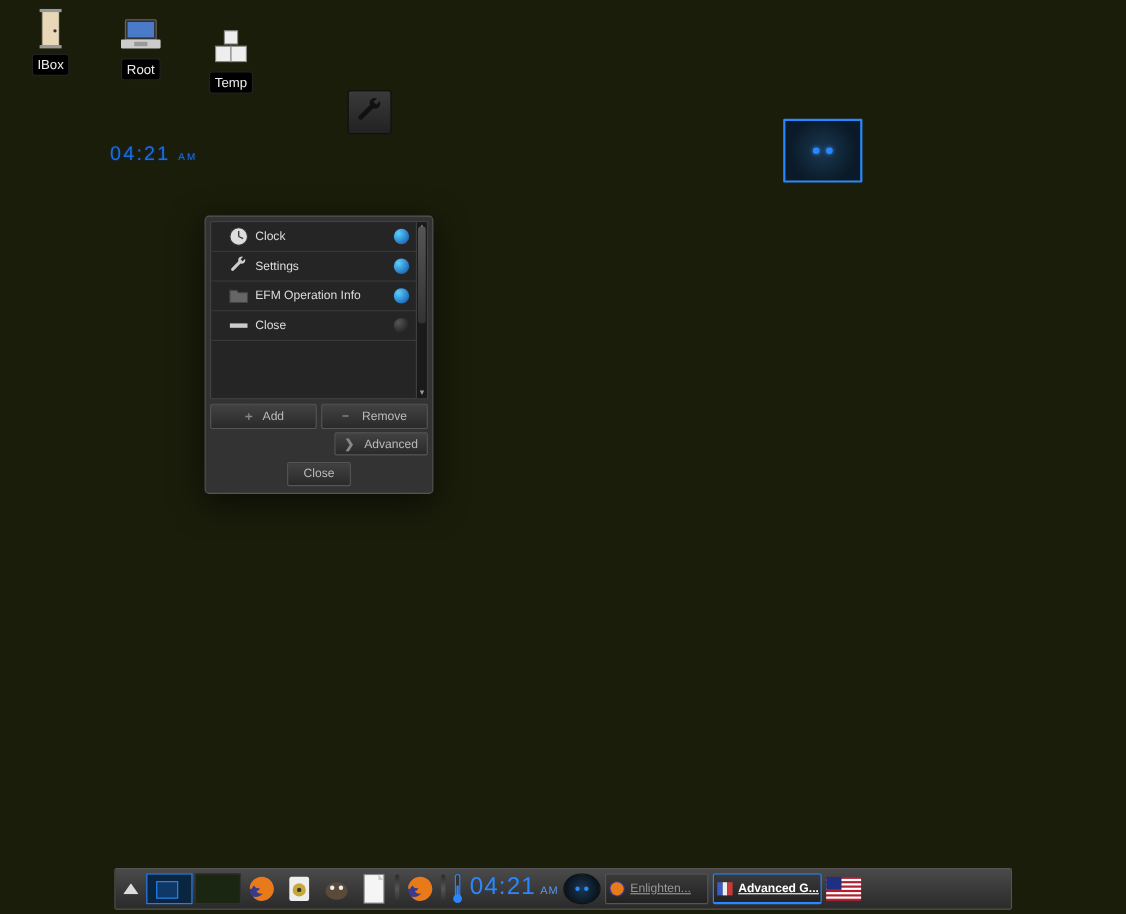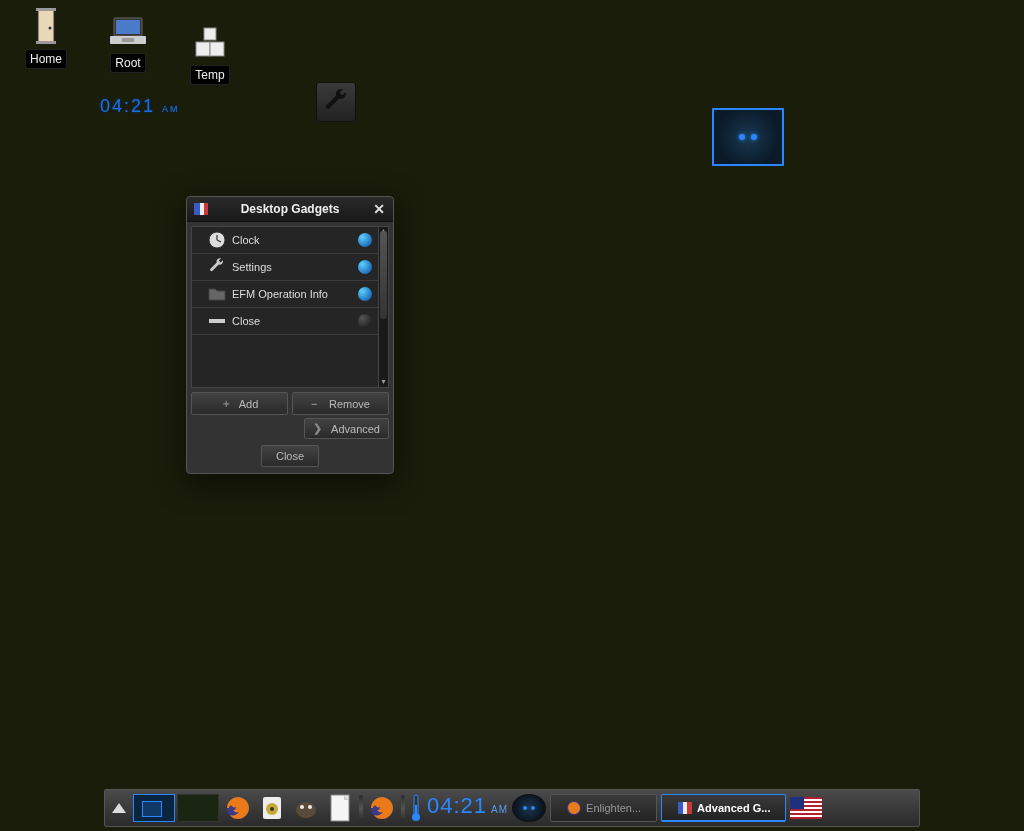--- a/index.html
+++ b/index.html
@@ -40,20 +40,21 @@
     box-shadow: 0 0 0 1px #222;
   }
 
   
   .clockwidget {
     position: absolute;
     color: #1a6de0;
     font-family: "Arial", sans-serif;
     letter-spacing: 2px;
     text-shadow: 0 0 2px #0a3a8a;
+    margin-top: 33px;
   }
 
   
   .settings-gadget {
     position: absolute;
     width: 40px;
     height: 40px;
     background: linear-gradient(#3a3a3a, #222);
     border-radius: 3px;
     border: 1px solid #111;
@@ -223,41 +224,42 @@
     background: radial-gradient(circle, #1a3850 0%, #0a1520 70%);
     border:1px solid #111;
     display:flex; align-items:center; justify-content:center; gap:4px;
   }
   .tb-eyes .e{width:4px;height:4px;border-radius:50%;background:#2a87ff;}
   .tb-task{
     height:28px;
     background:linear-gradient(#3a3a3a,#222);
     border:1px solid #555;
     display:flex; align-items:center; gap:4px;
-    padding:0 15px;
+    padding:0 2px;
     font-size:11px; color:#999;
     min-width:94px;
     border-radius:2px;
+    text-decoration:underline;
   }
   .tb-task.active{ border-color:#2a87ff; border-bottom:2px solid #2a87ff; color:#fff; font-weight:bold;}
   .tb-flag{width:32px;height:22px;}
 </style>
 </head>
 <body>
 
 <div class="desktop-icon" style="left:6px; top:8px;">
   <span class="ic">
     <svg viewBox="0 0 48 38">
         <rect x="16" y="2" width="16" height="32" fill="#e8d8b8" stroke="#333"></rect>
         <rect x="14" y="0" width="20" height="3" fill="#999"></rect>
         <rect x="14" y="33" width="20" height="3" fill="#999"></rect>
         <circle cx="28" cy="20" r="1.5" fill="#333"></circle>
       </svg>
   </span>
-  <span class="lbl">Home</span>
+  <span class="lbl">IBox</span>
 </div>
 <div class="desktop-icon" style="left:88px; top:12px;">
   <span class="ic">
     <svg viewBox="0 0 48 38">
         <rect x="10" y="6" width="28" height="18" rx="1" fill="#333" stroke="#666"></rect>
         <rect x="12" y="8" width="24" height="14" fill="#4a7ac8"></rect>
         <rect x="6" y="24" width="36" height="8" rx="1" fill="#ccc"></rect>
         <rect x="18" y="26" width="12" height="4" fill="#999"></rect>
       </svg>
   </span>
@@ -286,31 +288,20 @@
 </div>
 
 <div class="selected-widget" style="left:712px; top:108px;">
   <div class="eyes">
       <div class="eye"></div>
       <div class="eye"></div>
     </div>
 </div>
 
 <div class="dialog" style="left:186px; top:196px;">
-  <div class="titlebar">
-    <span class="winicon">
-      <svg viewBox="0 0 16 14">
-          <rect x="1" y="1" width="6" height="12" fill="#3a5ac8"></rect>
-          <rect x="7" y="1" width="4" height="12" fill="#eee"></rect>
-          <rect x="11" y="1" width="4" height="12" fill="#c83a3a"></rect>
-        </svg>
-    </span>
-    <span class="title">Desktop Gadgets</span>
-    <span class="closebtn">✕</span>
-  </div>
   <div class="listwrap">
     <div class="scroll">
       <div class="listitem">
         <span class="icon">
             <svg viewBox="0 0 18 18">
               <circle cx="9" cy="9" r="8" fill="#ddd" stroke="#333"></circle>
               <path d="M9 9 L9 4 M9 9 L13 11" stroke="#333" stroke-width="1.2"></path>
             </svg>
           </span>
         <span class="name">Clock</span>

